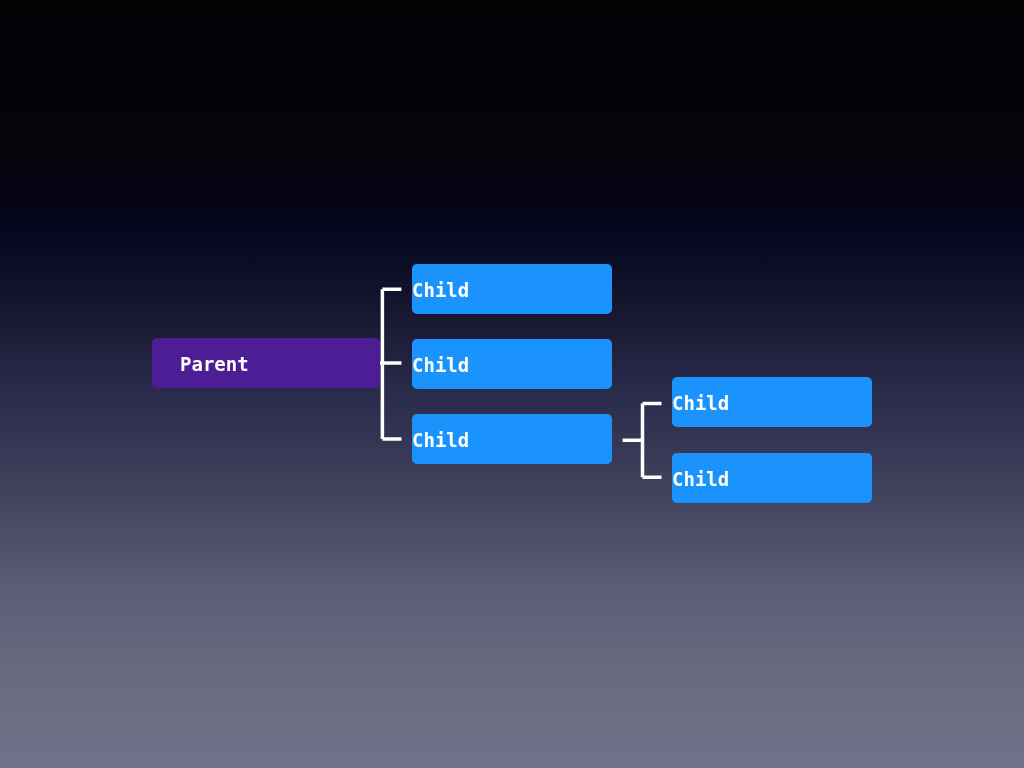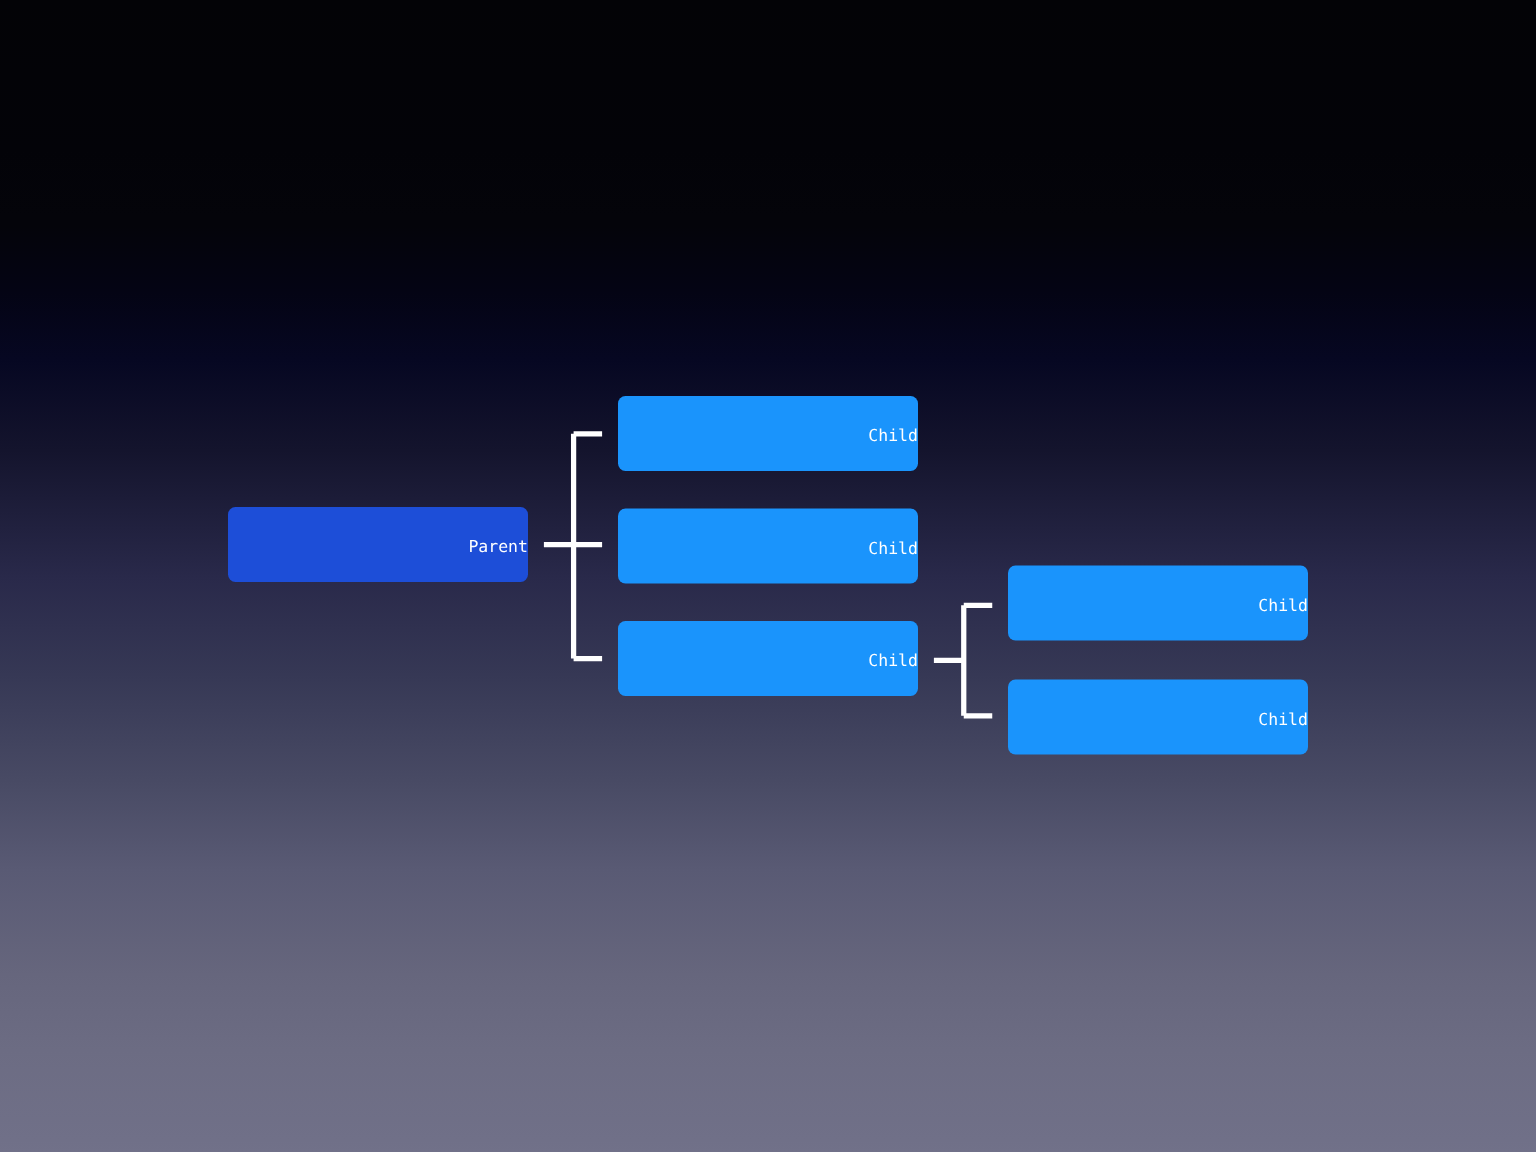--- a/index.html
+++ b/index.html
@@ -32,25 +32,26 @@
   #stage {
     position: relative;
     width: 1024px;
     height: 768px;
   }
   .node {
     position: absolute;
     border-radius: 5px;
     display: flex;
     align-items: center;
-    justify-content: flex-end;
+    justify-content: flex-start;
     color: #ffffff;
-    font-size: 11px;
+    font-size: 19px;
     line-height: 1;
     white-space: nowrap;
+    font-weight: bold;
   }
   .node > .node-text {
     display: block;
     position: relative;
     top: 1.5px;
   }
   .node.parent { background: #d25a58; }
   .node.child  { background: #1a94fc; }
 
   #links {
@@ -72,21 +73,21 @@
 </head>
 <body style="background: linear-gradient(rgb(3, 3, 6) 0%, rgb(3, 3, 8) 13%, rgb(4, 4, 10) 18.8%, rgb(4, 4, 10) 19.6%, rgb(4, 4, 20) 25.3%, rgb(6, 7, 34) 31.2%, rgb(20, 20, 45) 39.1%, rgb(41, 41, 74) 50.1%, rgb(54, 56, 85) 58.6%, rgb(72, 74, 100) 67.7%, rgb(89, 90, 116) 75.5%, rgb(102, 102, 125) 84.6%, rgb(108, 108, 131) 91.1%, rgb(112, 112, 136) 99%, rgb(113, 113, 137) 100%);">
 
 <div id="stage">
 
   <svg id="links" viewBox="0 0 1024 768" width="1024" height="768">
     <path d="M 362.6 363 H 382.4 M 382.4 289.2 V 439 M 382.4 289.2 H 401.4 M 382.4 363 H 401.4 M 382.4 439 H 401.4" stroke="#ffffff" stroke-width="3.5"></path>
     <path d="M 622.6 440.2 H 642.5 M 642.5 403.5 V 477.2 M 642.5 403.5 H 661.5 M 642.5 477.2 H 661.5" stroke="#ffffff" stroke-width="3.5"></path>
   </svg>
 
-  <div class="node parent" style="left: 152px; top: 338px; width: 200px; height: 50px; border-radius: 5px; background: #1d4ed8;">
+  <div class="node parent" style="left: 152px; top: 338px; width: 200px; height: 50px; border-radius: 5px; background: #4c1d95; padding-left: 28px;">
     <span class="node-text">Parent</span>
   </div>
   <div class="node child" style="left: 412px; top: 264.3px; width: 200px; height: 50px; border-radius: 5px; background: rgb(26, 148, 252);">
     <span class="node-text">Child</span>
   </div>
   <div class="node child" style="left: 412px; top: 338.9px; width: 200px; height: 50px; border-radius: 5px; background: rgb(26, 148, 252);">
     <span class="node-text">Child</span>
   </div>
   <div class="node child" style="left: 412px; top: 413.9px; width: 200px; height: 50px; border-radius: 5px; background: rgb(26, 148, 252);">
     <span class="node-text">Child</span>

